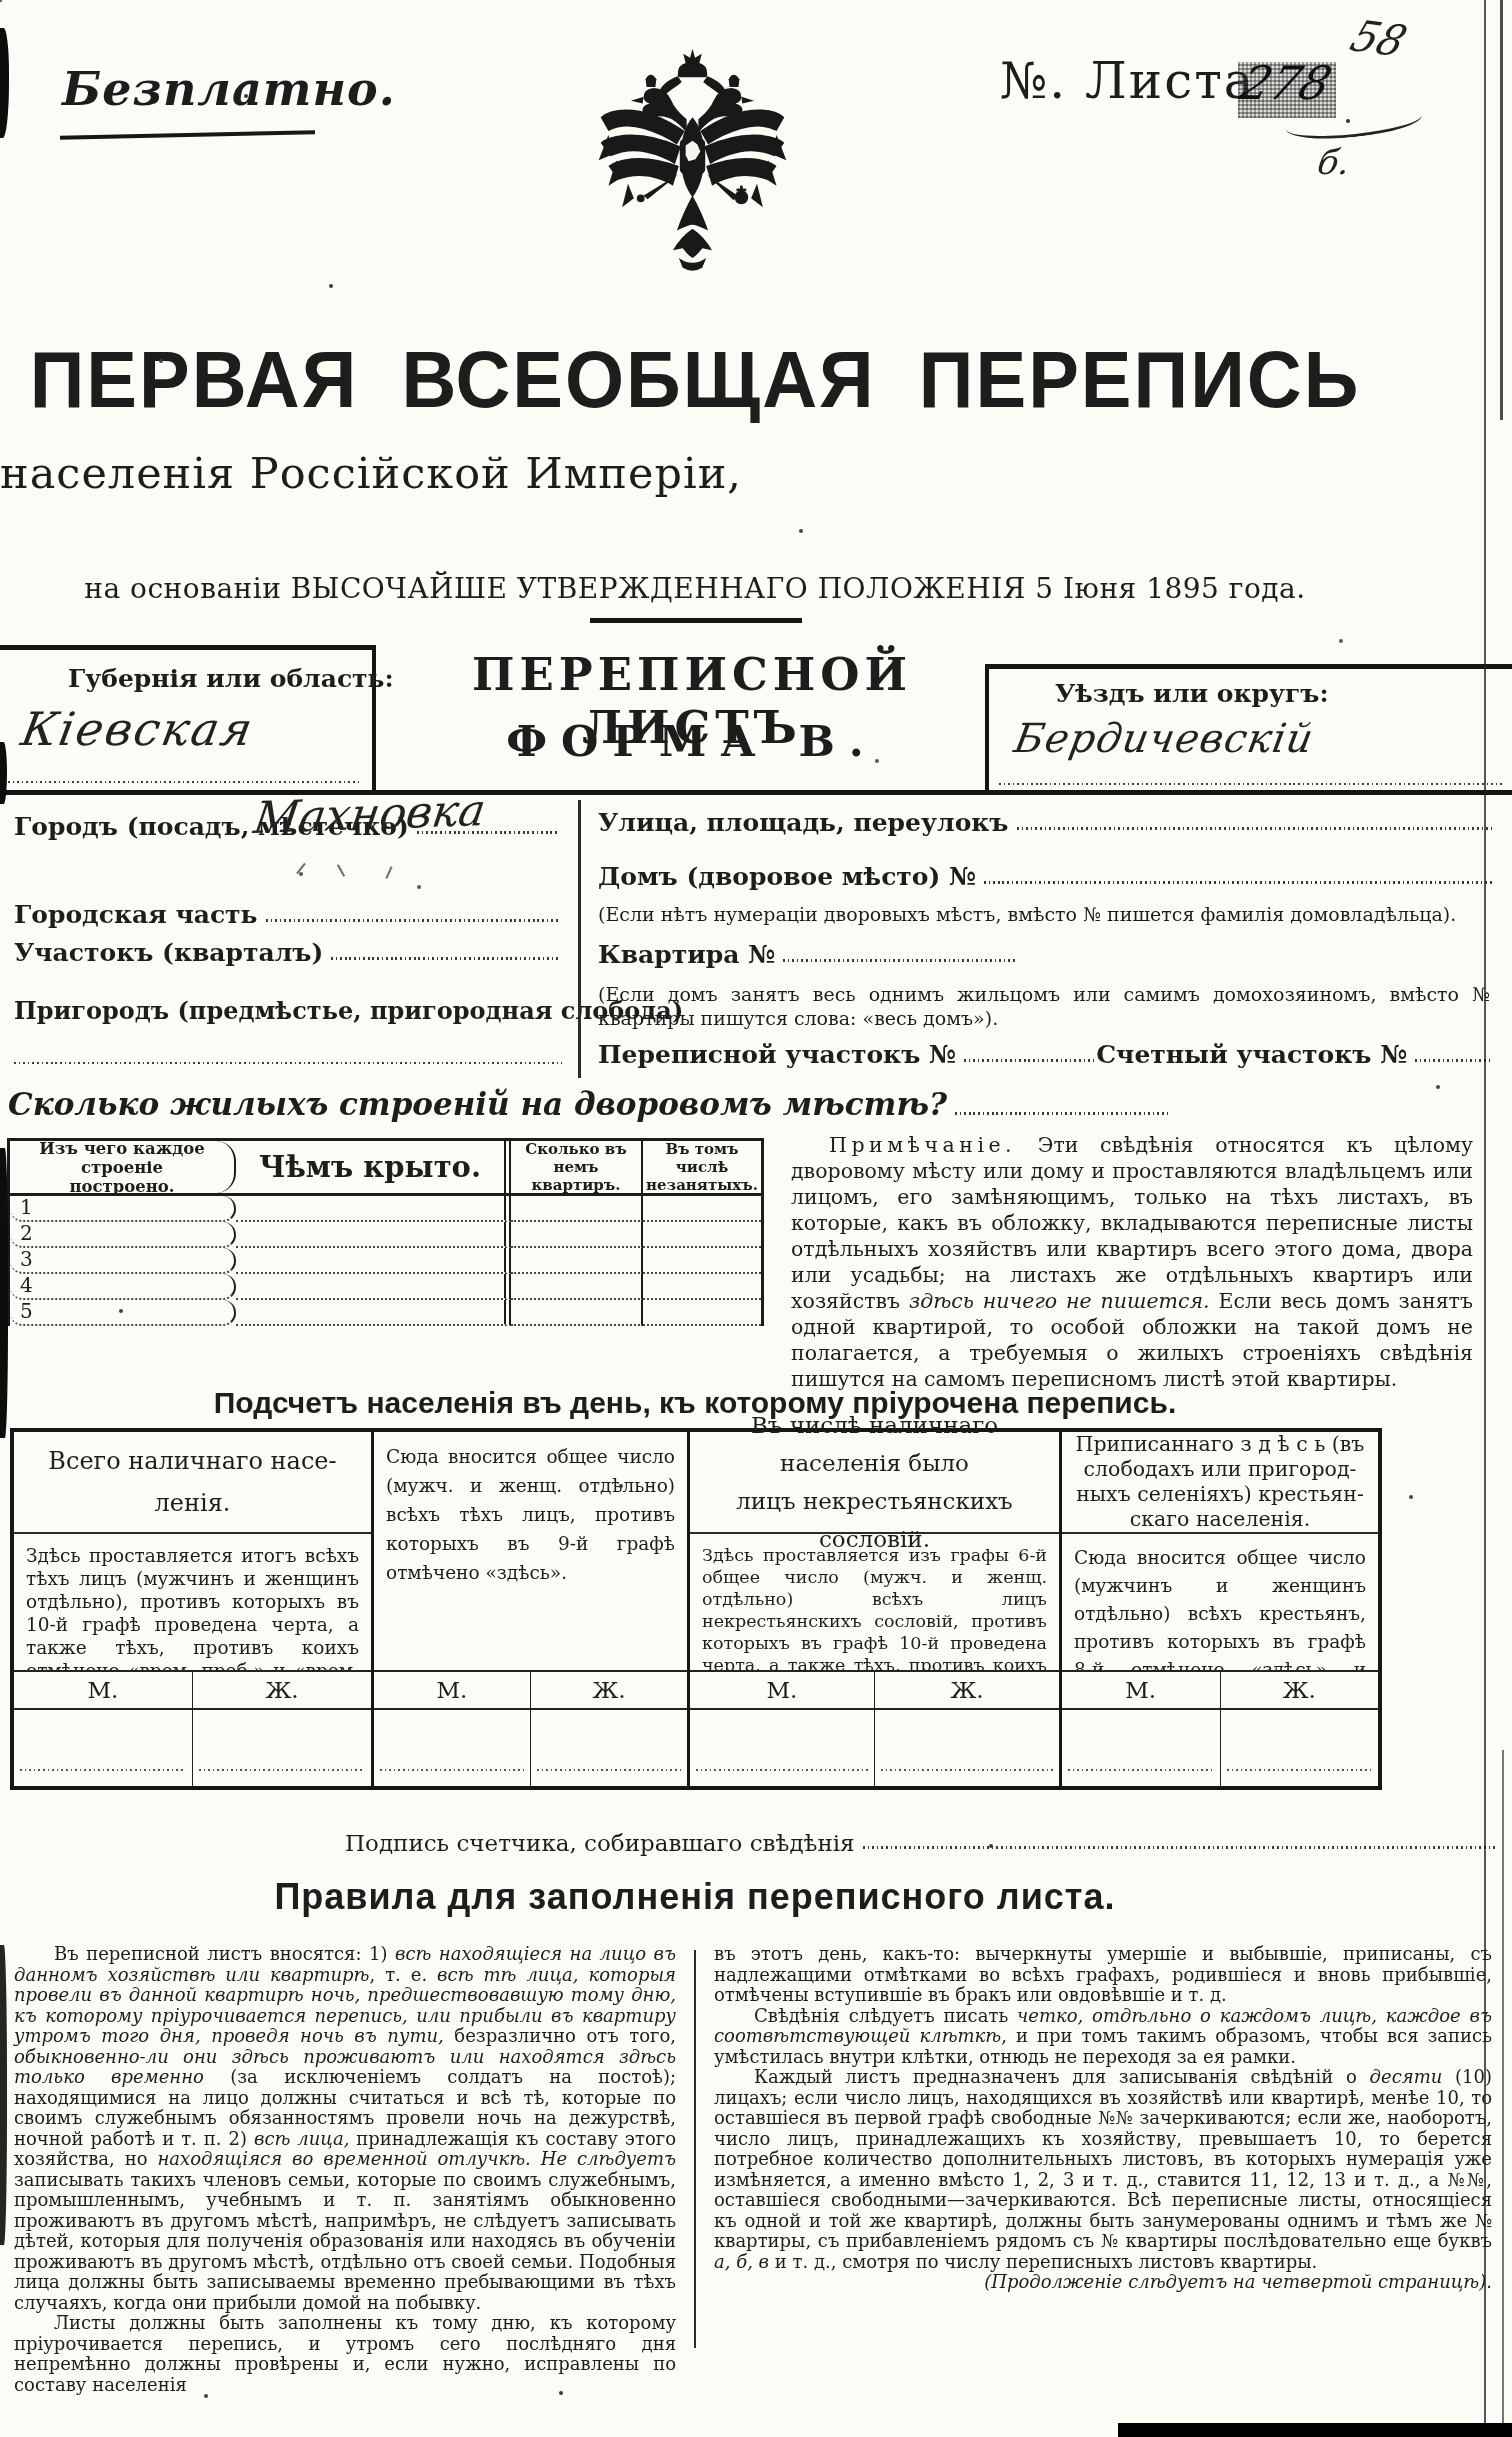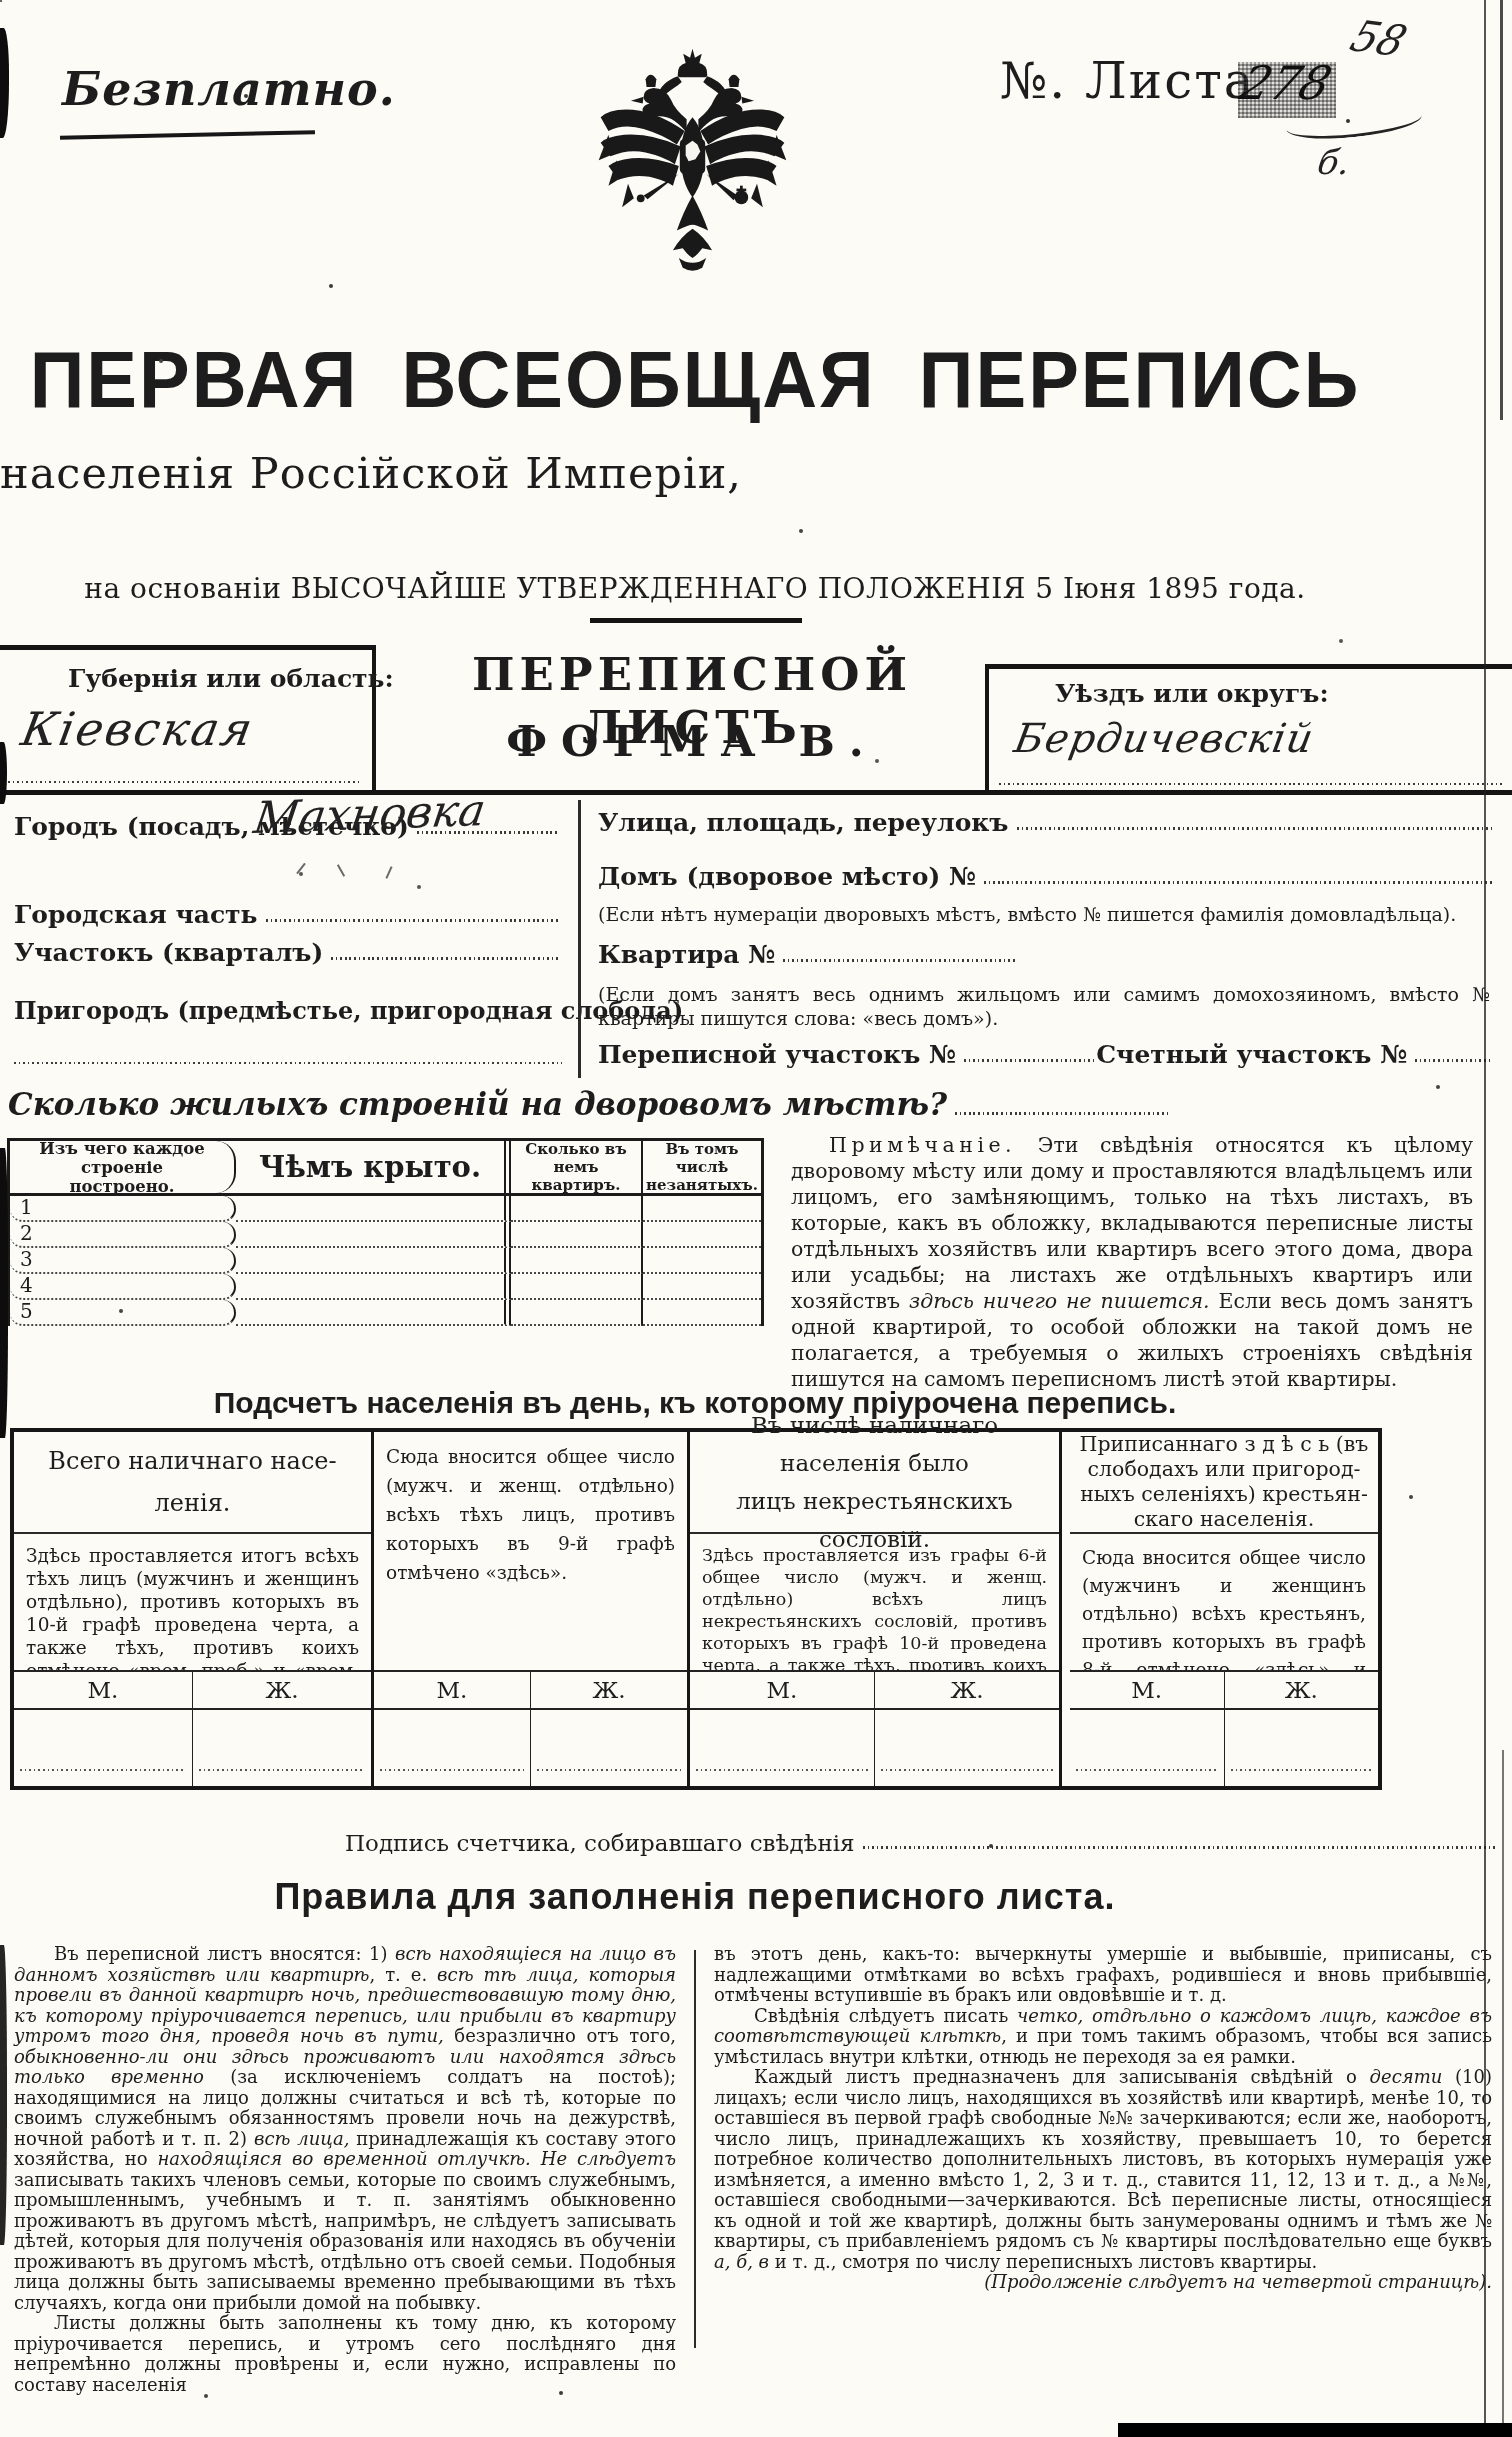--- a/index.html
+++ b/index.html
@@ -60,21 +60,21 @@
   .noteblk{left:791px;top:1132px;width:682px;font-size:20.5px;line-height:26px;
      text-align:justify;text-indent:38px;}
   .seg-i{font-style:italic;}
   .seg-sp{letter-spacing:4.5px;}
   
   .ctitle{width:1390px;text-align:center;font-family:"Liberation Sans",sans-serif;
      font-weight:bold;font-size:30px;}
   .ctbl{left:10px;top:1428px;width:1372px;height:362px;border:4px solid #161616;
      box-sizing:border-box;display:flex;background:#fcfbf6;}
   .cg{border-right:3px solid #161616;display:flex;flex-direction:column;box-sizing:border-box;}
-  .cg:last-child{border-right:none;padding-left:8px;}
+  .cg:last-child{border-right:none;}
   .ch{height:100px;border-bottom:2px solid #2a2a2a;display:flex;align-items:center;
      justify-content:center;text-align:center;font-size:24px;line-height:42px;white-space:pre-line;}
   .ch.mid{font-size:23px;line-height:38px;}
   .ch.sm{font-size:20.5px;line-height:25px;}
   .cd{flex:1;padding:10px 12px 2px;font-size:18.5px;line-height:23px;text-align:justify;overflow:hidden;}
   .cd.airy{line-height:29px;}
   .cmz{height:36px;border-top:2.5px solid #222;border-bottom:2.5px solid #222;display:flex;}
   .cm,.cf{flex:1;display:flex;align-items:center;justify-content:center;font-size:23px;}
   .cf{border-left:1.5px solid #222;}
   .cee{height:76px;display:flex;}

